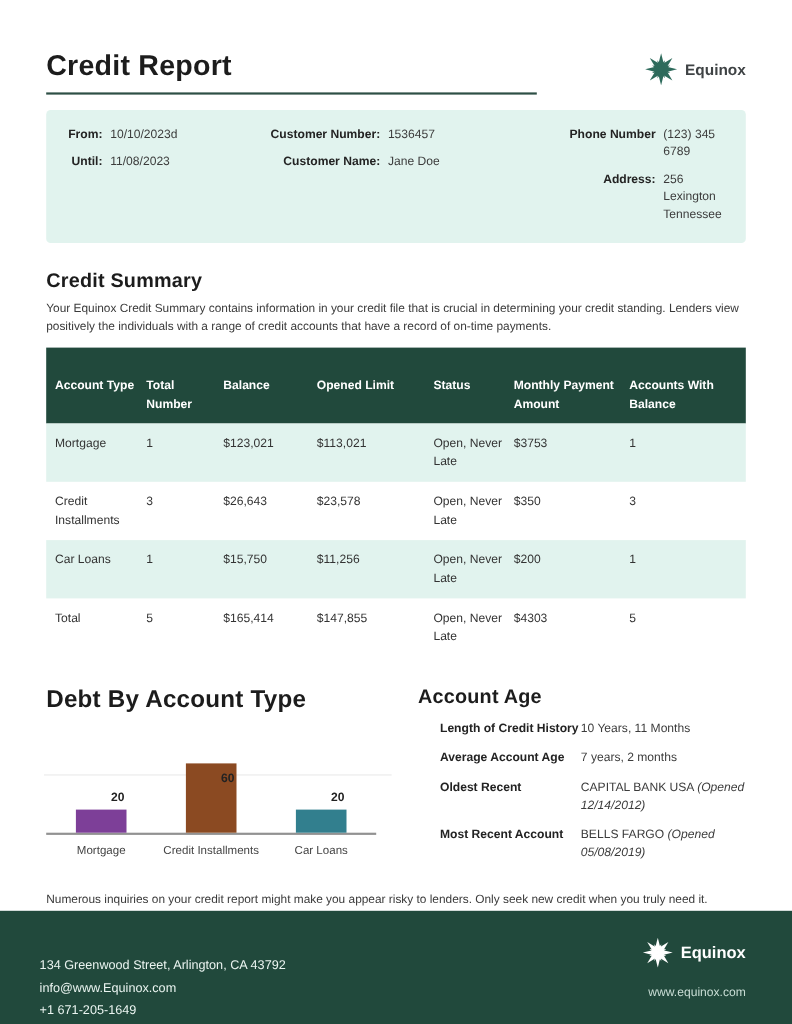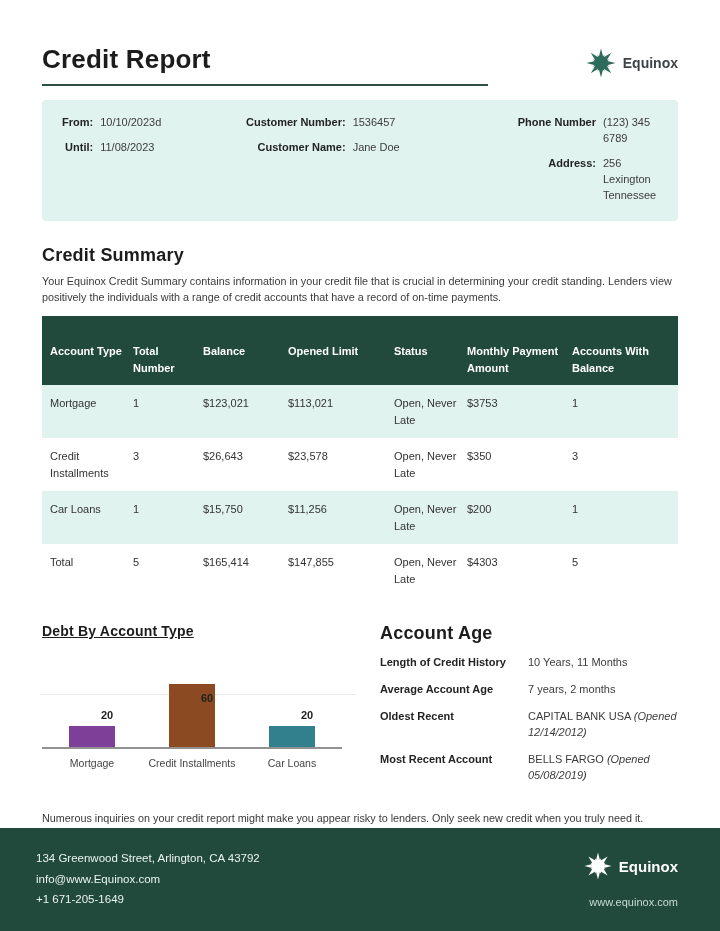--- a/index.html
+++ b/index.html
@@ -52,41 +52,41 @@
   .bar-slot { flex:1; position:relative; display:flex; justify-content:center; align-items:flex-end; height:100%; }
   .bar { width:46px; }
   .bar-value { position:absolute; left:50%; transform:translateX(-50%); font-size:11px; font-weight:bold; color:#222;padding-left:30px; }
   .chart-cats { display:flex; }
   .chart-cat { flex:1; text-align:center; font-size:10.5px; color:#454545; padding-top:7px; line-height:1.35; }
 
   
   .aa-desc { font-size:10.8px; color:#3a3a3a; line-height:1.5; margin-top:7px; }
   .aa-rows { margin-top:5px; }
   .aa-row { display:grid; grid-template-columns:148px 1fr; margin-top:11px; }
-  .aa-label { font-weight:bold; font-size:11px; color:#232323; line-height:1.45; }
+  .aa-label { font-weight:bold; font-size:11px; color:#232323; line-height:1.45;margin-left:20px; }
   .aa-value { font-size:11px; color:#3c3c3c; line-height:1.45; }
   .aa-value em { font-style:italic; }
 
   
   .inquiries { margin-top:26px; }
   .inq-sub { font-size:11px; font-weight:bold; color:#232323; margin-top:10px; }
   .inq-list { margin-top:8px; }
   .inq-row { display:flex; align-items:center; height:37px; padding:0 10px; }
   .inq-row.striped { background:#e1f3ee; }
   .inq-icon { width:30px; display:flex; justify-content:center; align-items:center; }
   .gear-ring { width:24px; height:24px; border:2.4px solid #101010; border-radius:50%;
                display:flex; align-items:center; justify-content:center; font-size:14px; color:#101010; line-height:1; }
   .inq-name { margin-left:13px; font-size:11px; color:#2a2a2a; flex:1; }
   .inq-row.bold .inq-name, .inq-row.bold .inq-date { font-weight:bold; }
   .inq-date { width:195px; font-size:11px; color:#2a2a2a; }
 
   
   .footer { position:absolute; left:0; right:0; bottom:0; height:103px; background:#21493c;
             display:flex; justify-content:space-between; padding:20px 42px 0 36px; }
-  .footer-left { font-size:11.5px; color:#eaf4f0; line-height:1.8; }
+  .footer-left { font-size:11.5px; color:#eaf4f0; line-height:1.8;margin-top:20px; }
   .footer-right { display:flex; flex-direction:column; align-items:flex-end; }
   .footer-brand { display:flex; align-items:center; gap:7px; margin-top:4px; }
   .footer-brand .star { color:#ffffff; display:inline-flex; }
   .footer-brand-name { font-size:15px; font-weight:bold; color:#ffffff; }
   .footer-site { font-size:11px; color:#c9ddd5; margin-top:16px; }
 
   svg.star-svg { display:block; }
 </style>
 </head>
 <body>
@@ -204,21 +204,21 @@
           <div class="td">$147,855</div>
           <div class="td">Open, Never Late</div>
           <div class="td">$4303</div>
           <div class="td">5</div>
         </div>
       </div>
     </div>
 
     <div class="two-col">
       <div class="left-col">
-        <h2 class="section-heading" style="font-size:14px;text-decoration:underline;">Debt By Account Type</h2>
+        <h2 class="section-heading" style="font-size:22px;">Debt By Account Type</h2>
         <div class="chart">
           <div class="chart-plot">
             <div class="gridline"></div>
             <div class="bar-slot">
               <span class="bar-value" style="bottom: 26px;">20</span>
               <div class="bar" style="height: 21px; background: rgb(125, 63, 152);"></div>
             </div>
             <div class="bar-slot">
               <span class="bar-value" style="bottom: 43px;">60</span>
               <div class="bar" style="height: 63px; background: rgb(139, 74, 34);"></div>

